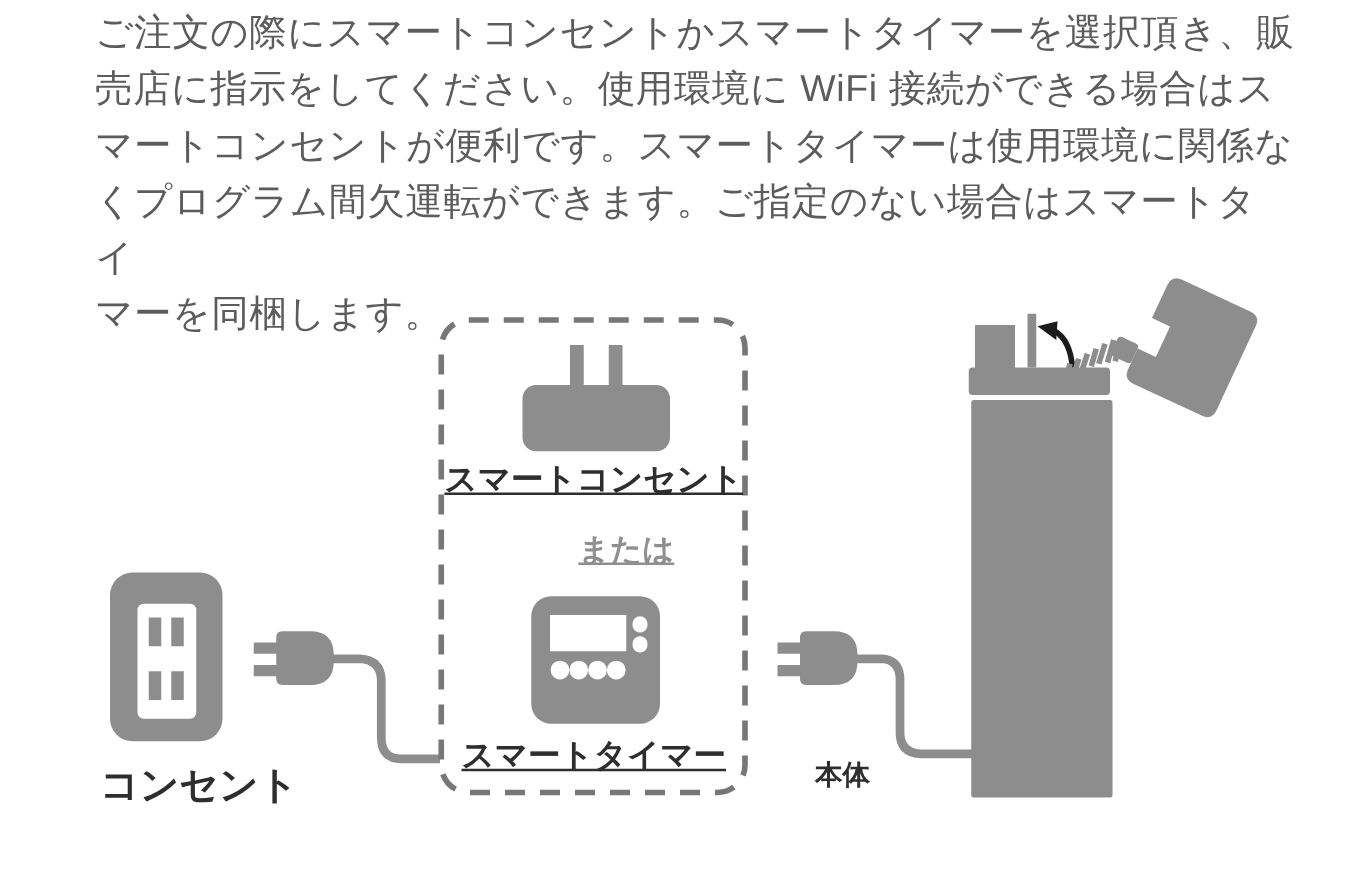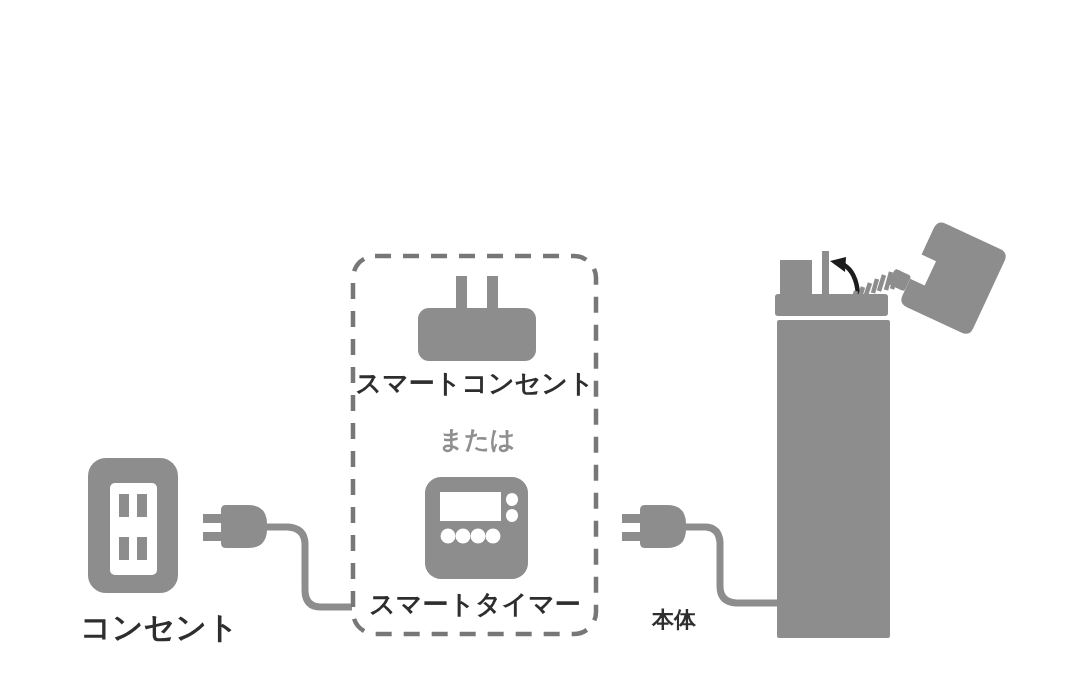--- a/index.html
+++ b/index.html
@@ -25,28 +25,33 @@
     stroke-width:4.5;stroke-dasharray:16 12;
   }
   .spring{stroke:var(--icon-gray,#8d8d8d);stroke-width:4.5;}
   .arrow-line{stroke:var(--arrow-black,#1c1c1c);stroke-width:4.5;fill:none;}
   .arrow-head{fill:var(--arrow-black,#1c1c1c);}
   .lbl{
     position:absolute;font-weight:bold;
     color:var(--label-dark,#2e2e2e);
     white-space:nowrap;
   }
-  .lbl-center{transform:translateX(-50%);}
-  .lbl-or{color:var(--or-gray,#8f8f8f);}
+  .lbl-center{transform:translateX(-50%);text-decoration:underline;}
+  .lbl-or{color:var(--or-gray,#8f8f8f);margin-left:24px;}
 </style>
 </head>
 <body>
 
 <div class="canvas">
 
+  <div class="intro">ご注文の際にスマートコンセントかスマートタイマーを選択頂き、販
+売店に指示をしてください。使用環境に WiFi 接続ができる場合はス
+マートコンセントが便利です。スマートタイマーは使用環境に関係な
+くプログラム間欠運転ができます。ご指定のない場合はスマートタイ
+マーを同梱します。</div>
 
   <svg class="diagram" width="1080" height="698" viewBox="0 0 1080 698">
 
     <path class="cord" d="M 264 527 H 288 Q 304 528 305 543 V 590 Q 305 607 321 607 H 352"></path>
     <path class="cord" d="M 683 527 H 706 Q 719 528 720 542 V 586 Q 720 602 736 603 H 780"></path>
 
     <g>
       <rect class="fill-g" x="88" y="458" width="90" height="135" rx="18"></rect>
       <rect class="fill-w" x="110" y="483" width="47" height="92" rx="5"></rect>
       <rect class="fill-g" x="119" y="494" width="10" height="23"></rect>

